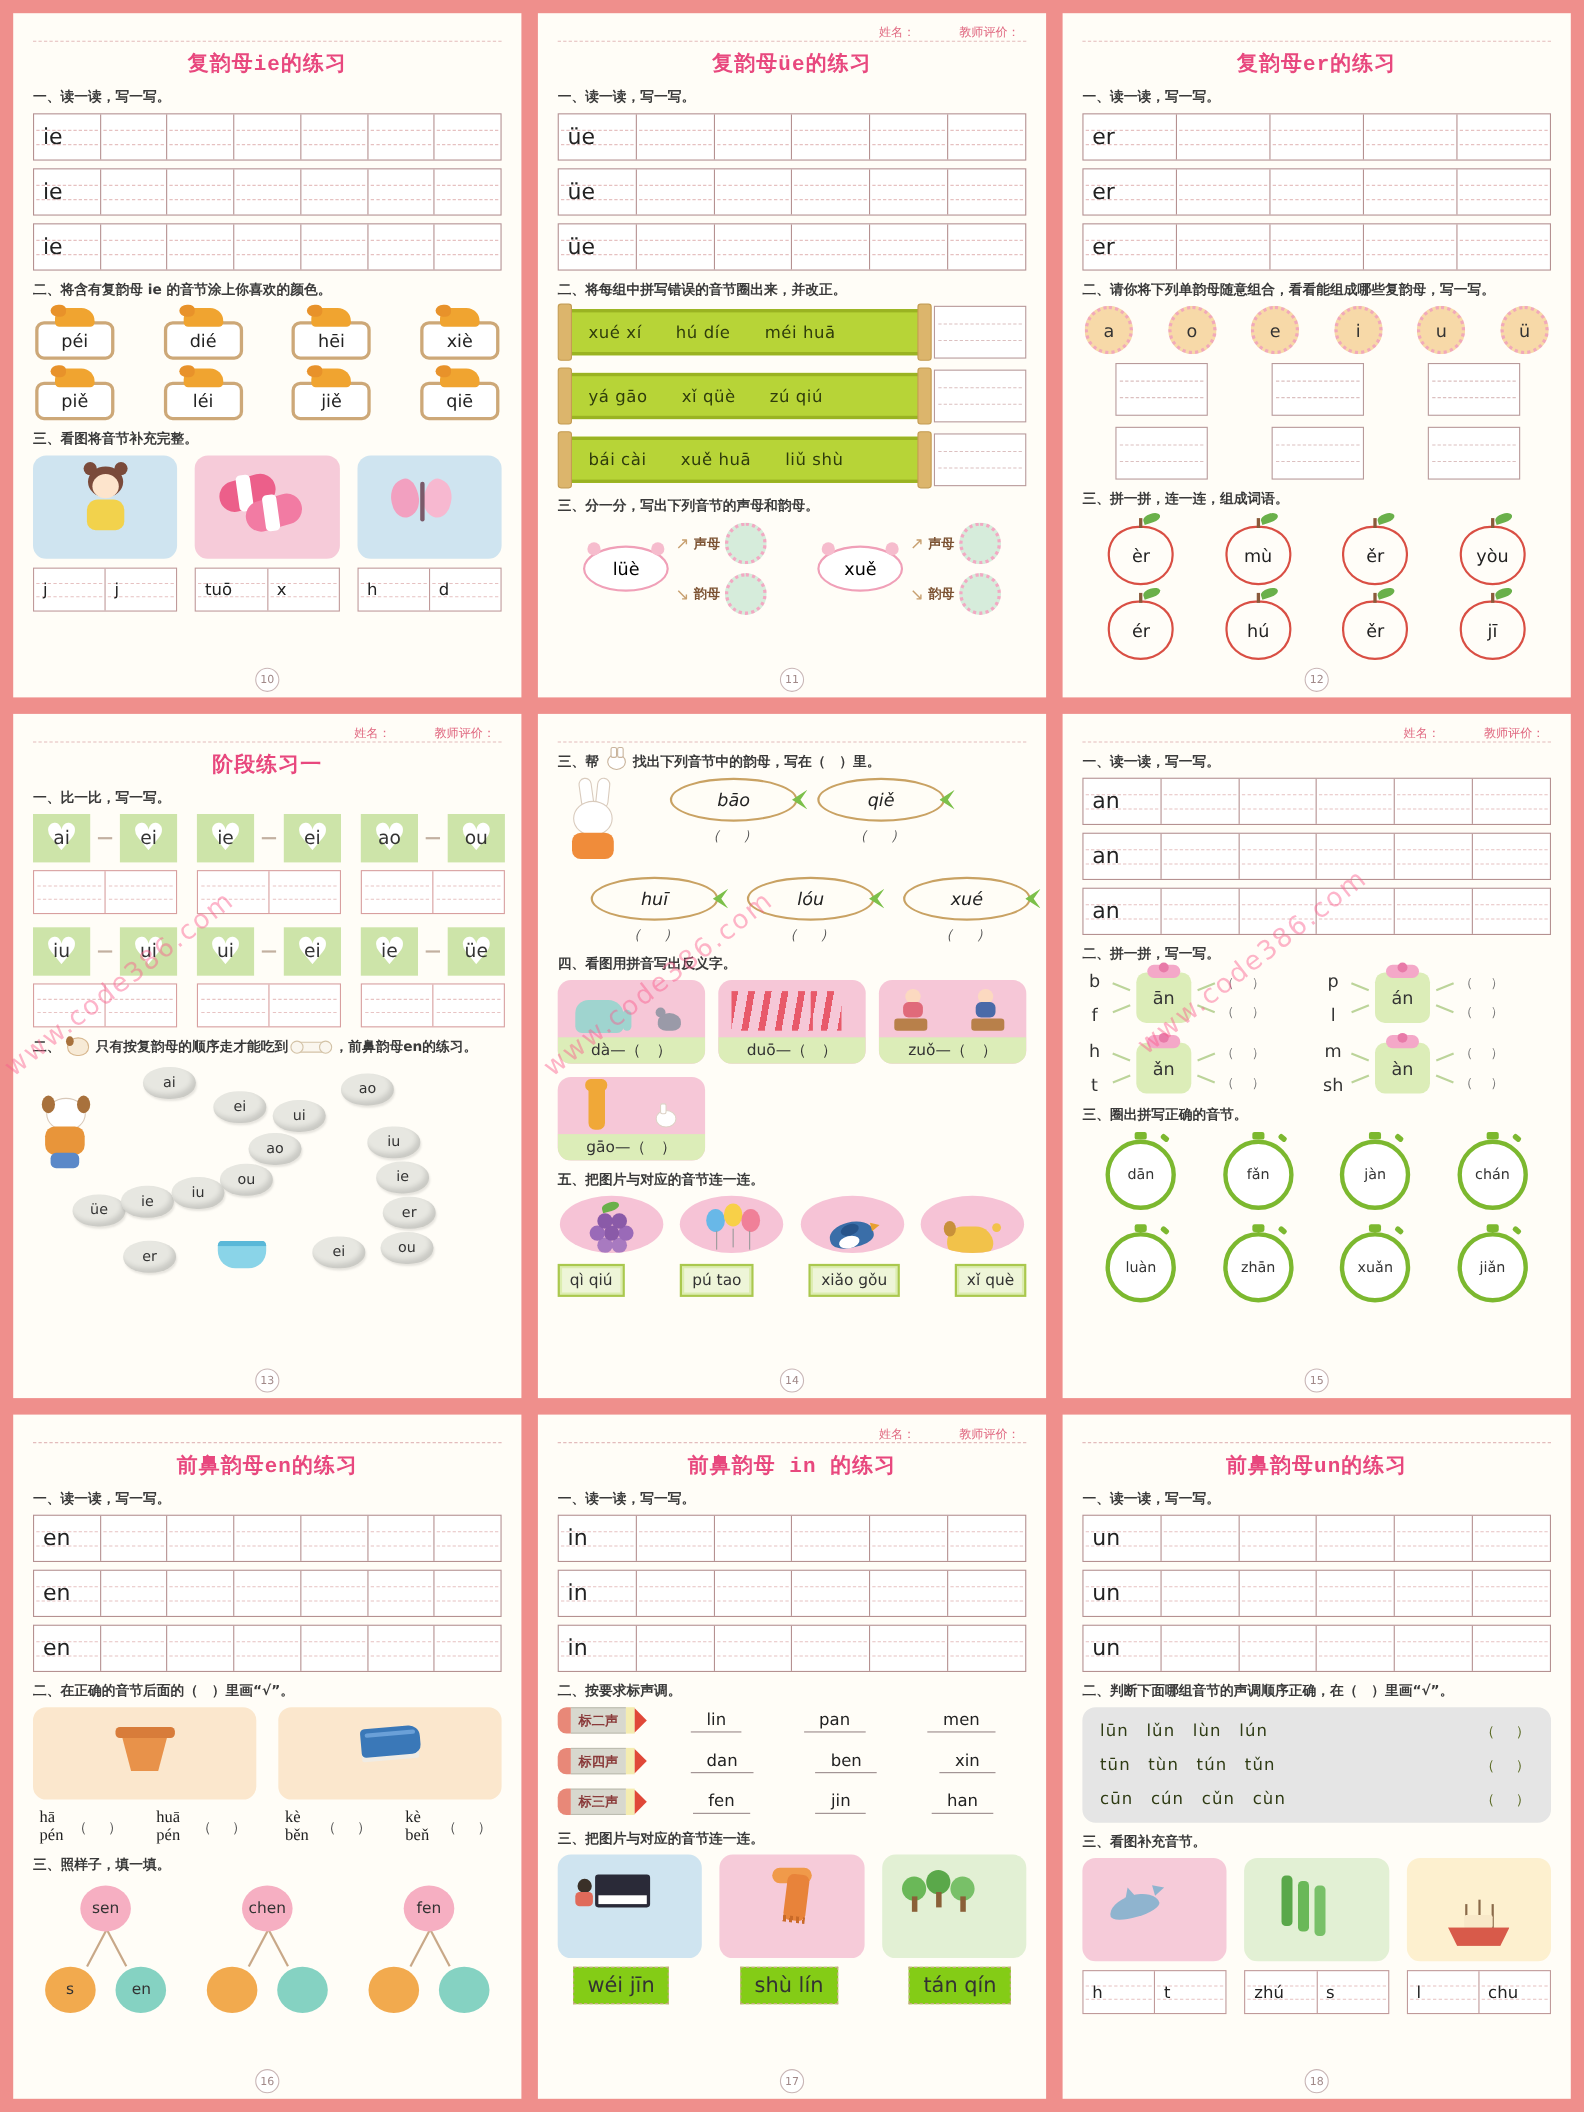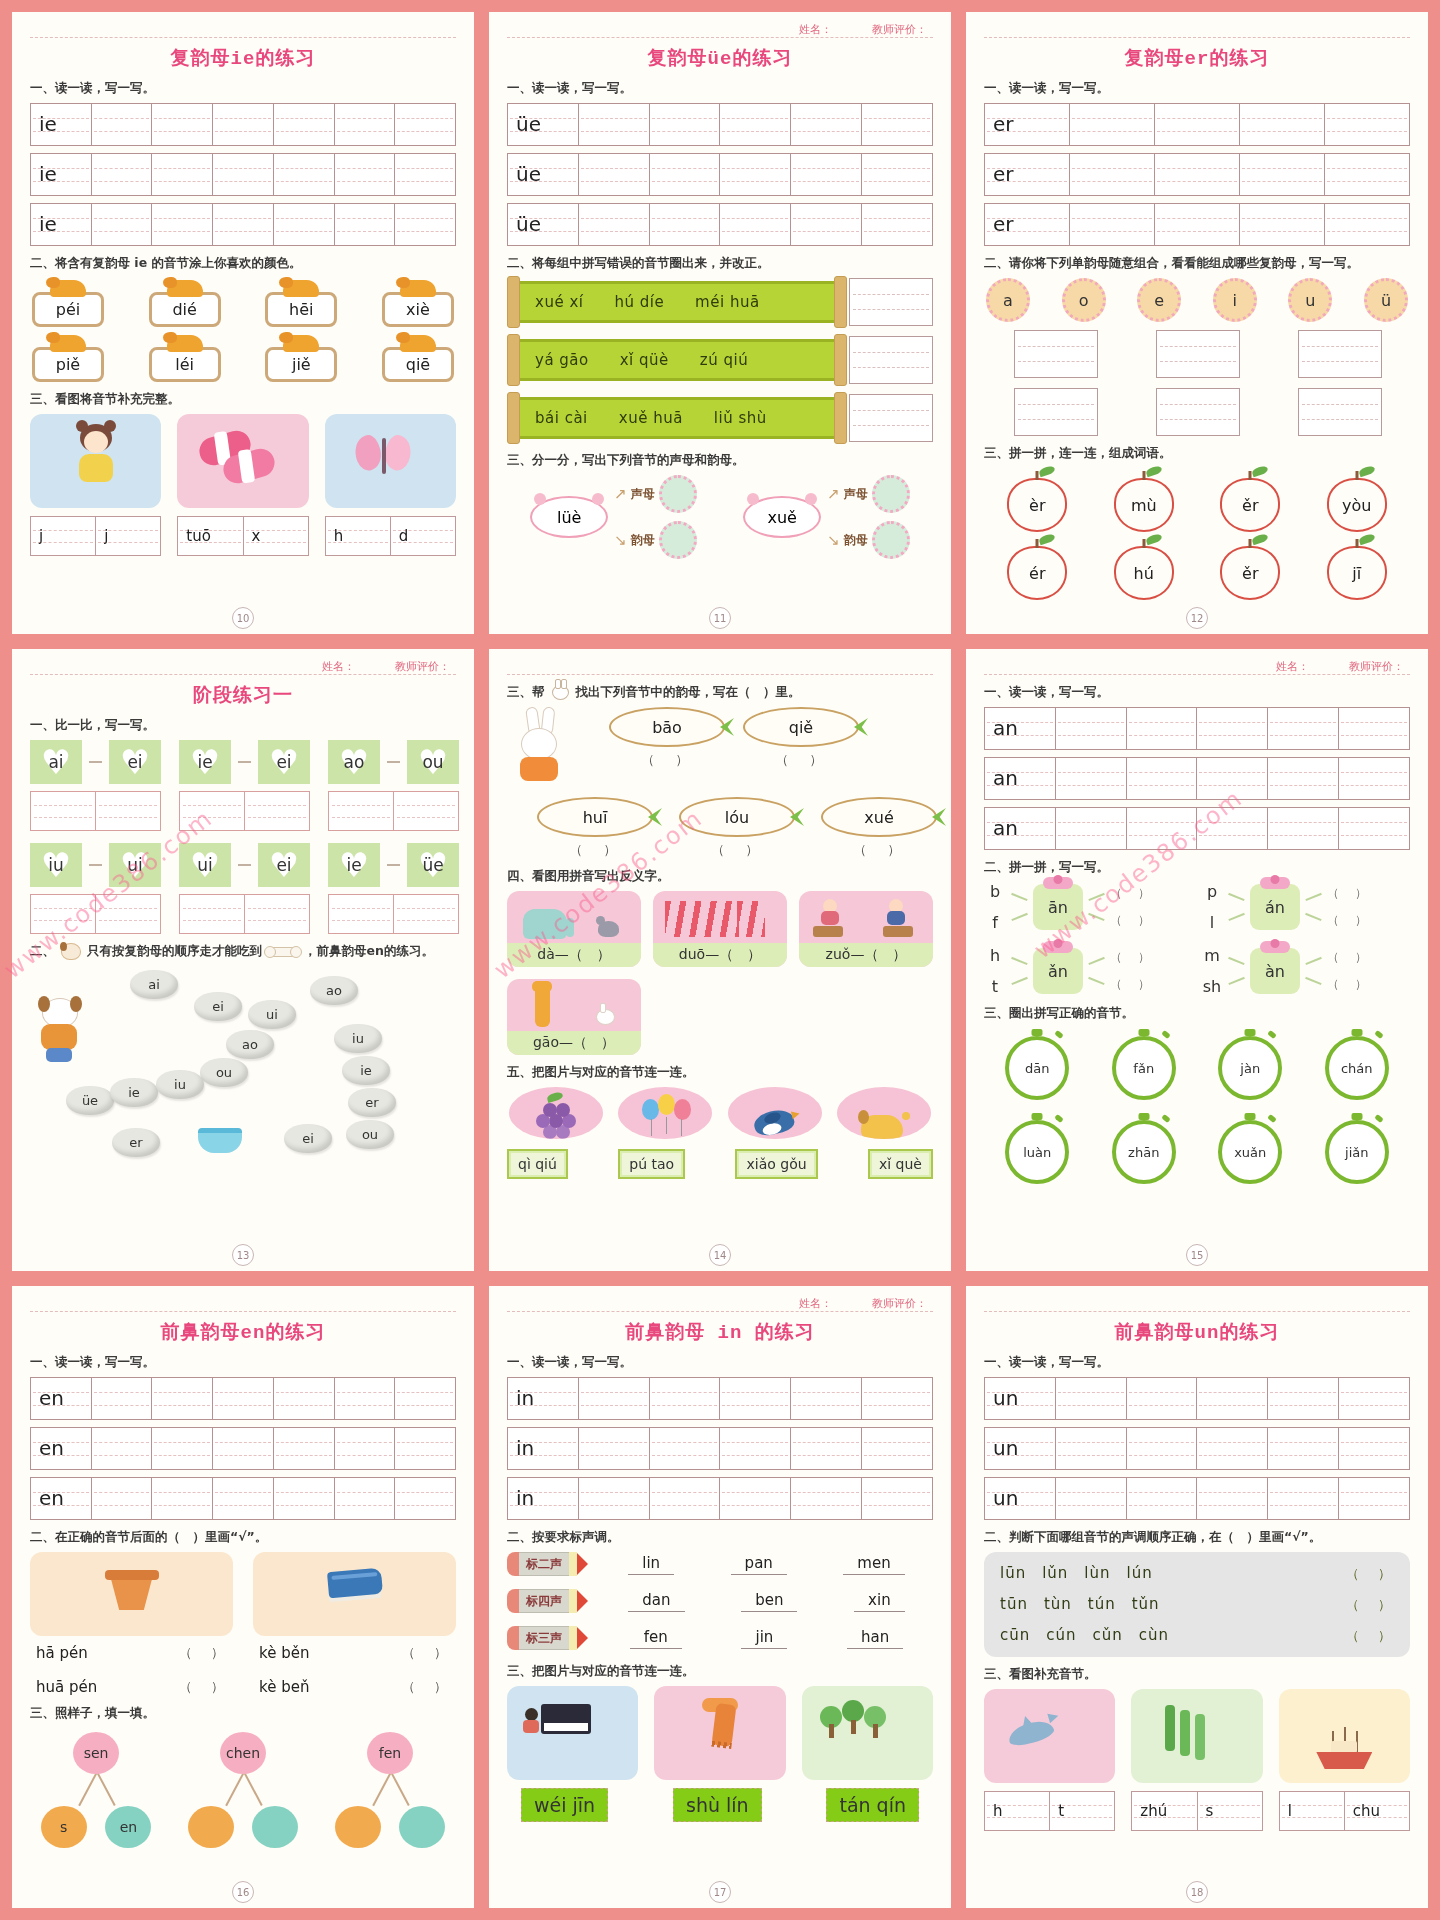--- a/index.html
+++ b/index.html
@@ -82,21 +82,21 @@
   .stone{position:absolute;min-width:30px;height:25px;background:#e7e7e1;border-radius:48%;box-shadow:inset -3px -4px 5px rgba(0,0,0,.13),1px 2px 2px rgba(0,0,0,.10);display:flex;align-items:center;justify-content:center;font-size:13px;color:#333;padding:2px 9px;}
   .bowl{position:absolute;width:44px;height:20px;background:#8ad4e8;border-radius:4px 4px 16px 16px;border-top:5px solid #5ab8d8;}
   .bone{display:inline-block;width:28px;height:8px;background:#faf6ee;border:1px solid #d3c2a6;border-radius:4px;position:relative;vertical-align:middle;margin:0 4px;}
   .bone::before,.bone::after{content:"";position:absolute;width:10px;height:10px;background:#faf6ee;border:1px solid #d3c2a6;border-radius:50%;top:-2px;}
   .bone::before{left:-5px;}.bone::after{right:-5px;}
   .minidog{display:inline-block;width:18px;height:15px;background:#f7ead6;border:1px solid #d8b890;border-radius:50% 50% 45% 45%;position:relative;margin:0 4px;vertical-align:middle;}
   .minidog::before{content:"";position:absolute;left:-2px;top:-2px;width:7px;height:9px;background:#a8713c;border-radius:50%;}
   .minirabbit{display:inline-block;width:15px;height:13px;background:#fff;border:1px solid #c9b49c;border-radius:50%;position:relative;margin:0 5px;vertical-align:middle;}
   .minirabbit::before,.minirabbit::after{content:"";position:absolute;top:-7px;width:4px;height:8px;background:#fff;border:1px solid #c9b49c;border-radius:2px;}
   .minirabbit::before{left:2px;}.minirabbit::after{left:8px;}
-  .crow{display:flex;align-items:flex-start;gap:18px;margin-bottom:6px;}
+  .crow{display:flex;align-items:flex-start;gap:18px;margin-bottom:6px;font-style:italic;}
   .cpair{text-align:center;}
   .carrot{min-width:92px;height:36px;background:#fffdf6;border:2px solid #c9a263;border-radius:50%;display:flex;align-items:center;justify-content:center;font-size:16px;color:#222;position:relative;padding:0 10px;}
   .carrot::after{content:"";position:absolute;right:-11px;top:50%;transform:translateY(-50%);width:14px;height:18px;background:#7cc04a;clip-path:polygon(0 50%,100% 0,55% 50%,100% 100%);}
   .cparen{font-size:13px;color:#555;margin-top:4px;letter-spacing:4px;}
   
   .opgrid{display:grid;grid-template-columns:1fr 1fr 1fr;gap:12px;}
   .opcard{border-radius:12px;overflow:hidden;background:#f6c7d7;}
   .oppic{height:52px;position:relative;}
   .opstrip{background:#dcedb8;padding:3px 6px;font-size:14px;color:#333;text-align:center;}
   
@@ -121,21 +121,21 @@
   .cparens{display:flex;flex-direction:column;gap:10px;font-size:12px;color:#777;letter-spacing:2px;}
   
   .watchgrid{display:grid;grid-template-columns:repeat(4,1fr);row-gap:14px;margin-top:8px;}
   .watch{width:56px;height:56px;border:4px solid #7cb82f;border-radius:50%;background:#fff;display:flex;align-items:center;justify-content:center;font-size:13px;color:#333;position:relative;margin:6px auto 0;}
   .watch::before{content:"";position:absolute;top:-11px;left:50%;transform:translateX(-50%);width:11px;height:7px;background:#7cb82f;border-radius:2px;}
   .watch::after{content:"";position:absolute;top:-8px;right:2px;width:8px;height:5px;background:#7cb82f;border-radius:2px;transform:rotate(40deg);}
   
   .encards{display:flex;gap:20px;margin:4px 0 8px;}
   .encards .piccard{height:84px;}
   .optcols{display:flex;gap:20px;}
-  .optcol{flex:1;display:flex;flex-direction:column;gap:16px;}
+  .optcol{flex:1;display:flex;flex-direction:row;gap:16px;font-family:Liberation Serif, serif;}
   .optrow{display:flex;align-items:center;justify-content:space-between;font-size:15px;color:#222;padding:0 6px;}
   .optrow .par{color:#555;font-size:13px;letter-spacing:3px;}
   .treerow{display:flex;justify-content:space-between;margin-top:10px;}
   .tree{width:31%;height:118px;position:relative;}
   .tcircle{position:absolute;width:46px;height:42px;border-radius:50%;display:flex;align-items:center;justify-content:center;font-size:14px;color:#333;}
   .ttop{left:50%;top:0;transform:translateX(-50%);background:#f6afc2;}
   .tleft{left:8%;bottom:2px;background:#f2aa4e;}
   .tright{right:8%;bottom:2px;background:#85d2c2;}
   .tline{position:absolute;width:1.5px;height:38px;background:#c8a888;top:40px;left:50%;transform-origin:top center;}
   .tl1{transform:rotate(28deg);}

